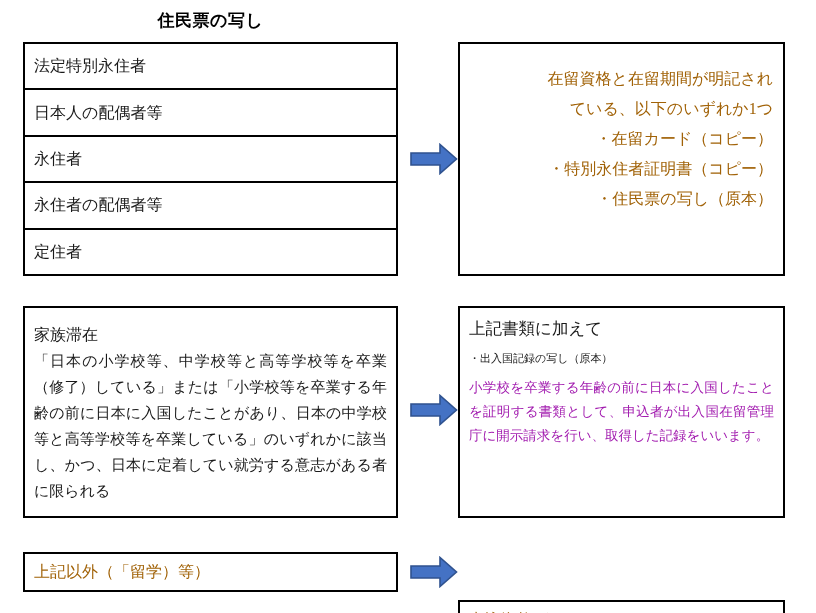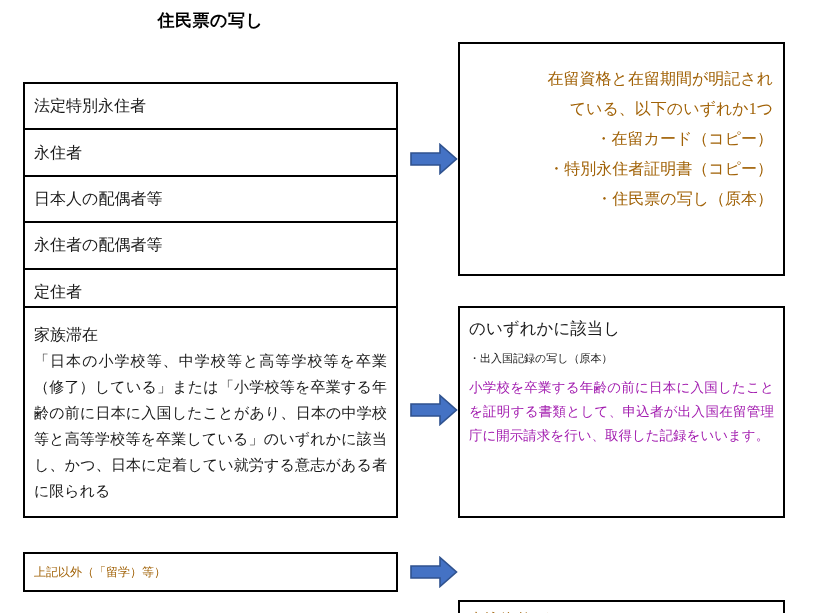--- a/index.html
+++ b/index.html
@@ -56,21 +56,20 @@
 
   
   #status-table {
     left: 23px;
     top: 42px;
     width: 375px;
     height: 234px;
     border: 2px solid #000000;
     display: flex;
     flex-direction: column;
-    margin-top: 40px;
   }
   .status-row {
     flex: 1 1 0;
     display: flex;
     align-items: center;
     padding-left: 9px;
     box-sizing: border-box;
     border-bottom: 2px solid #000000;
     font-size: 16px;
     line-height: 20px;
@@ -141,21 +140,21 @@
   #other-box {
     left: 23px;
     top: 552px;
     width: 375px;
     height: 40px;
     display: flex;
     align-items: center;
     padding-left: 9px;
     box-sizing: border-box;
   }
-  #other-box .box-text { font-size: 12px; line-height: 20px; }
+  #other-box .box-text { font-size: 16px; line-height: 20px; }
 
   #nores-box {
     left: 458px;
     top: 552px;
     width: 327px;
     height: 40px;
     display: flex;
     align-items: center;
     padding-left: 9px;
     box-sizing: border-box;
@@ -177,22 +176,22 @@
 </style>
 </head>
 <body>
 
 <div class="canvas">
 
   <div class="col-header" id="hdr-left">住民票の写し</div>
 
   <div class="box" id="status-table">
     <div class="status-row">法定特別永住者</div>
+    <div class="status-row">日本人の配偶者等</div>
     <div class="status-row">永住者</div>
-    <div class="status-row">日本人の配偶者等</div>
     <div class="status-row">永住者の配偶者等</div>
     <div class="status-row">定住者</div>
   </div>
 
   <div class="arrow" id="arrow-1">
     <svg viewBox="0 0 48 32" xmlns="http://www.w3.org/2000/svg">
       <polygon points="1,10 30,10 30,1.5 46.5,16 30,30.5 30,22 1,22" fill="#4472C4" stroke="#2F528F" stroke-width="1.6" stroke-linejoin="miter"></polygon>
     </svg>
   </div>
 
@@ -209,21 +208,21 @@
     <div id="family-desc">「日本の小学校等、中学校等と高等学校等を卒業（修了）している」または「小学校等を卒業する年齢の前に日本に入国したことがあり、日本の中学校等と高等学校等を卒業している」のいずれかに該当し、かつ、日本に定着してい就労する意志がある者に限られる</div>
   </div>
 
   <div class="arrow" id="arrow-2">
     <svg viewBox="0 0 48 32" xmlns="http://www.w3.org/2000/svg">
       <polygon points="1,10 30,10 30,1.5 46.5,16 30,30.5 30,22 1,22" fill="#4472C4" stroke="#2F528F" stroke-width="1.6" stroke-linejoin="miter"></polygon>
     </svg>
   </div>
 
   <div class="box" id="extra-box">
-    <div id="extra-line1">のいずれかに該当し</div>
+    <div id="extra-line1">上記書類に加えて</div>
     <div id="extra-line2">・出入国記録の写し（原本）</div>
     <div id="extra-note">小学校を卒業する年齢の前に日本に入国したことを証明する書類として、申込者が出入国在留管理庁に開示請求を行い、取得した記録をいいます。</div>
   </div>
 
   <div class="box" id="other-box">
     <div class="box-text">上記以外（「留学）等）</div>
   </div>
 
   <div class="arrow" id="arrow-3">
     <svg viewBox="0 0 48 32" xmlns="http://www.w3.org/2000/svg">

